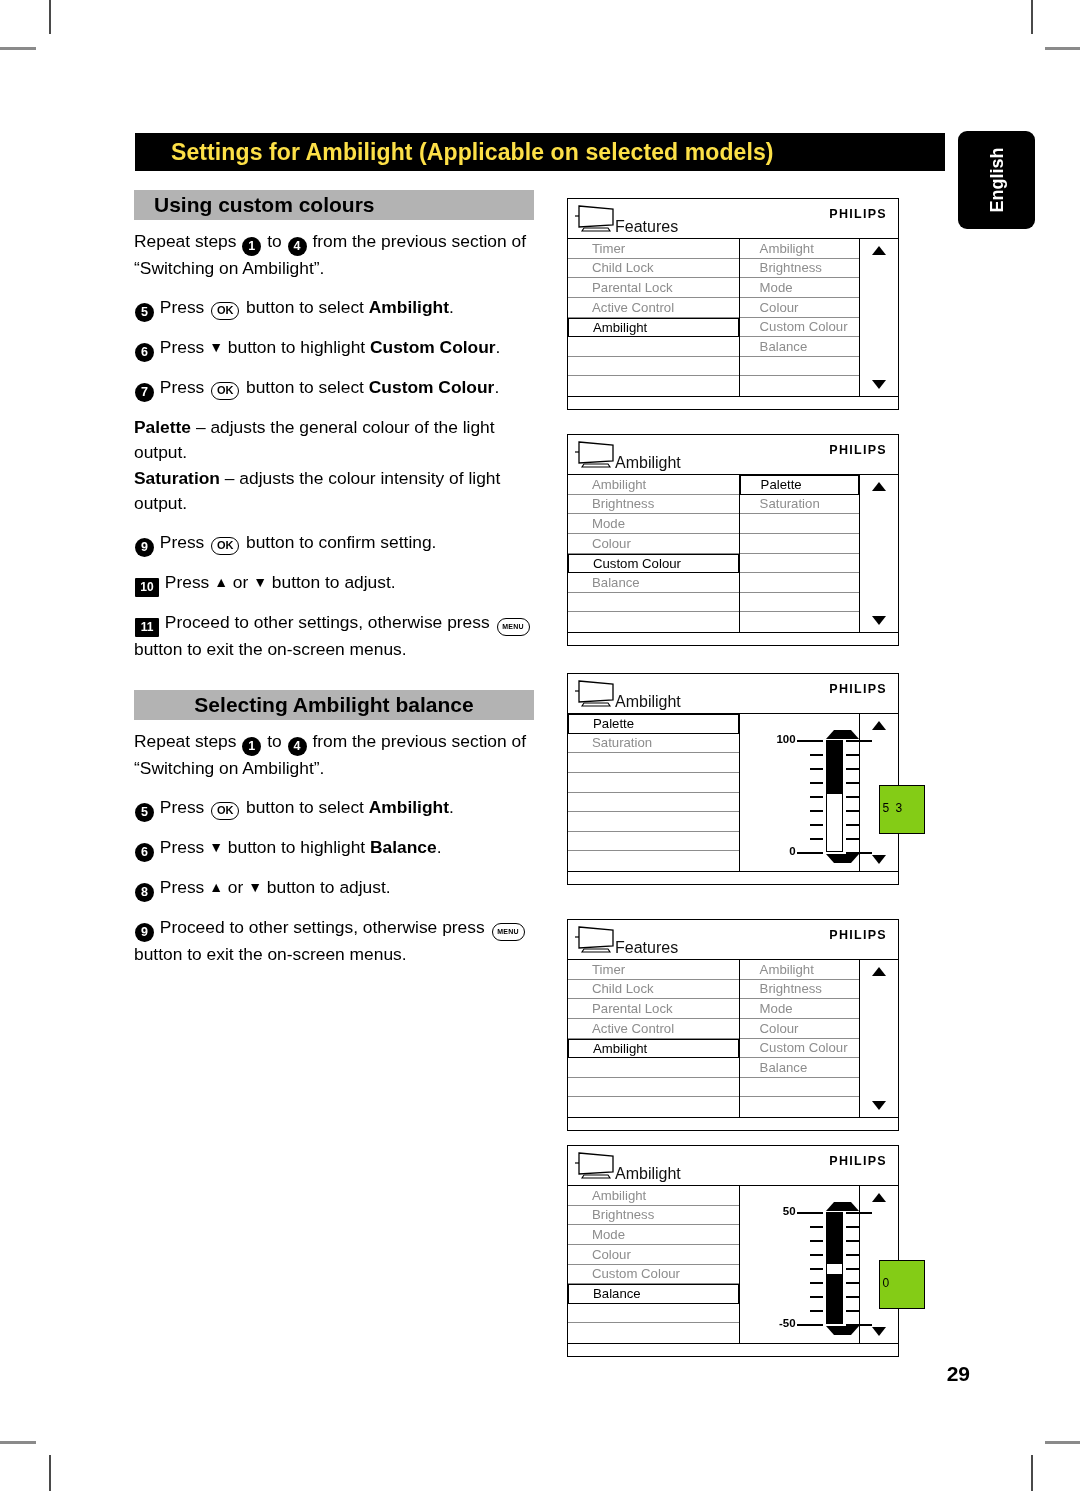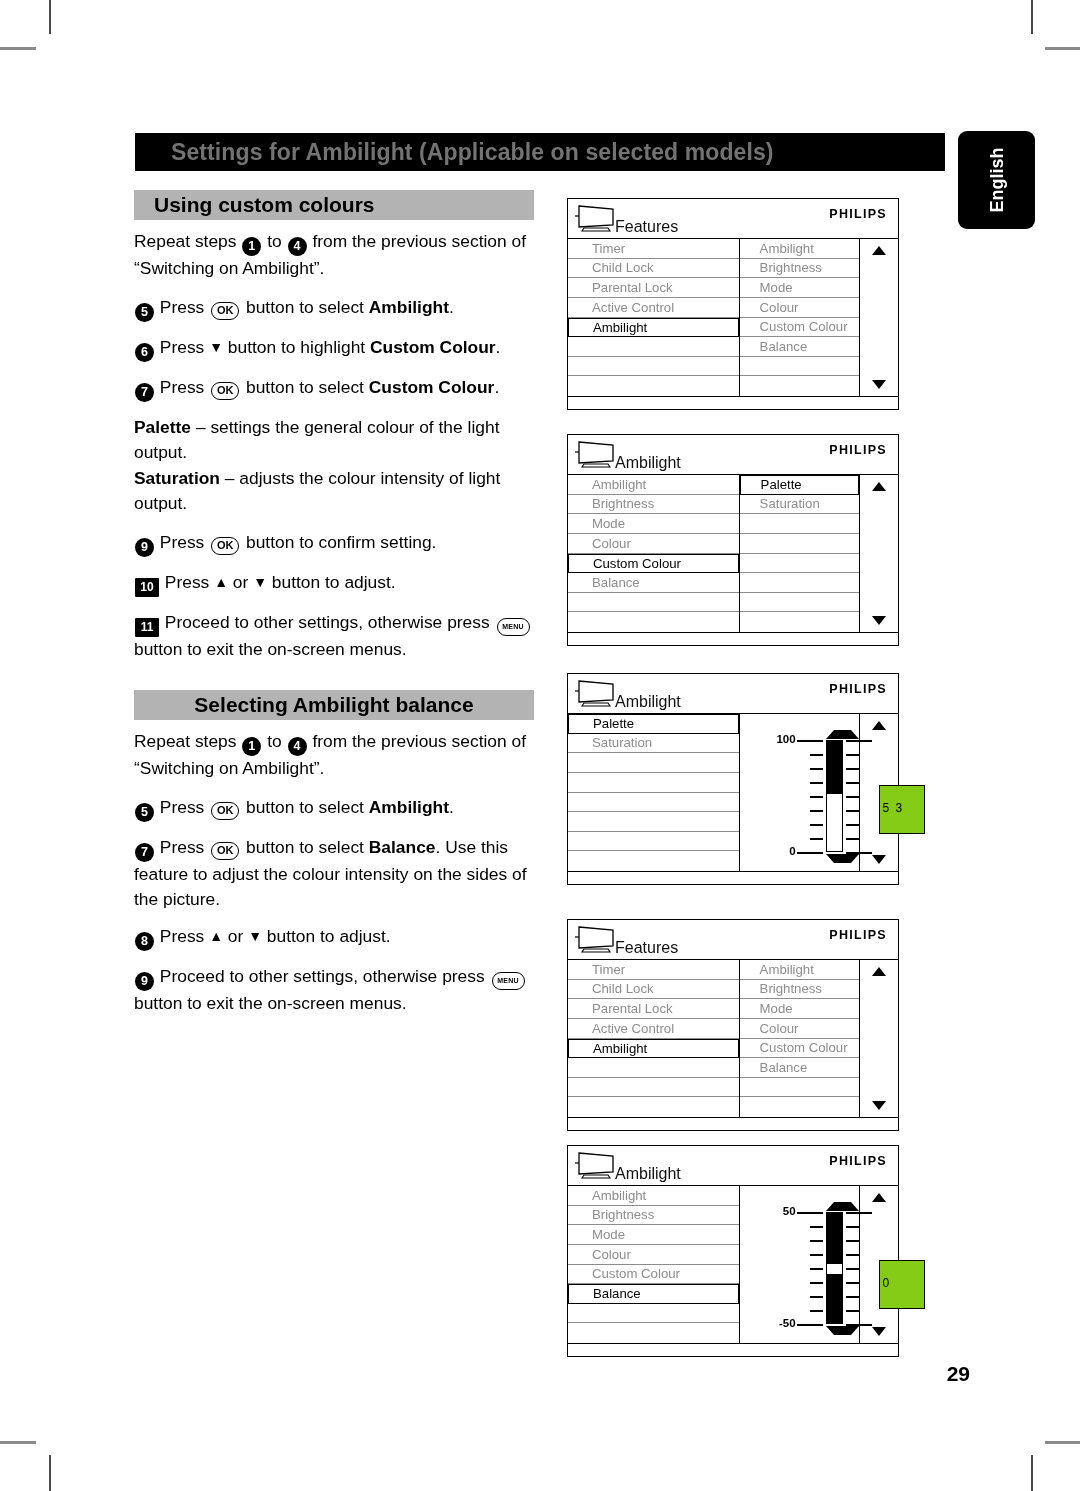--- a/index.html
+++ b/index.html
@@ -5,21 +5,21 @@
   html,body{margin:0;padding:0;background:#fff;}
   body{width:1080px;height:1491px;position:relative;overflow:hidden;
        font-family:"Liberation Sans", sans-serif;color:#000;}
 
   
   .crop{position:absolute;background:#8a8a8a;}
   .crop.dark{background:#4a4a4a;}
 
   
   #title-bar{position:absolute;left:135px;top:133px;width:810px;height:38px;
-             background:#000;color:#737373;display:flex;align-items:center;}
+             background:#000;color:#fde047;display:flex;align-items:center;}
   #title-bar .t{font-size:23px;font-weight:bold;letter-spacing:.1px;padding-left:36px;}
 
   
   #lang-tab{position:absolute;left:958px;top:131px;width:77px;height:98px;
             background:#000;border-radius:9px;}
   #lang-tab span{position:absolute;left:50%;top:50%;
                  transform:translate(-50%,-50%) rotate(-90deg);
                  color:#fff;font-size:18px;font-weight:bold;white-space:nowrap;}
 
   
@@ -147,21 +147,21 @@
     <span>Press</span>
     <span class="key">OK</span>
     <span>button to select</span>
     <b>Custom</b>
     <b>Colour</b><span>.</span>
   </p>
 
 
   <p class="para">
     <b>Palette</b>
-    <span>– settings the general colour of the</span>
+    <span>– adjusts the general colour of the</span>
     <span>light output.</span><br>
     <b>Saturation</b>
     <span>– adjusts the colour intensity of</span>
     <span>light output.</span>
   </p>
 
   <p class="para">
     <span class="num">9</span>
     <span>Press</span>
     <span class="key">OK</span>
@@ -199,30 +199,28 @@
   </p>
 
   <p class="para">
     <span class="num">5</span>
     <span>Press</span>
     <span class="key">OK</span>
     <span>button to select</span>
     <b>Ambilight</b><span>.</span>
   </p>
 
-
-  <p class="para tight">
-    <span class="num">7</span>
-    <span>Press</span>
-    <span class="key">OK</span>
-    <span>button to select</span>
+  <p class="para">
+    <span class="num">6</span>
+    <span>Press</span>
+    <span class="arw">▼</span>
+    <span>button to highlight</span>
     <b>Balance</b><span>.</span>
-    <span>Use this feature to adjust the colour intensity</span>
-    <span>on the sides of the picture.</span>
-  </p>
+  </p>
+
 
   <p class="para">
     <span class="num">8</span>
     <span>Press</span>
     <span class="arw">▲</span>
     <span>or</span>
     <span class="arw">▼</span>
     <span>button to adjust.</span>
   </p>
 

